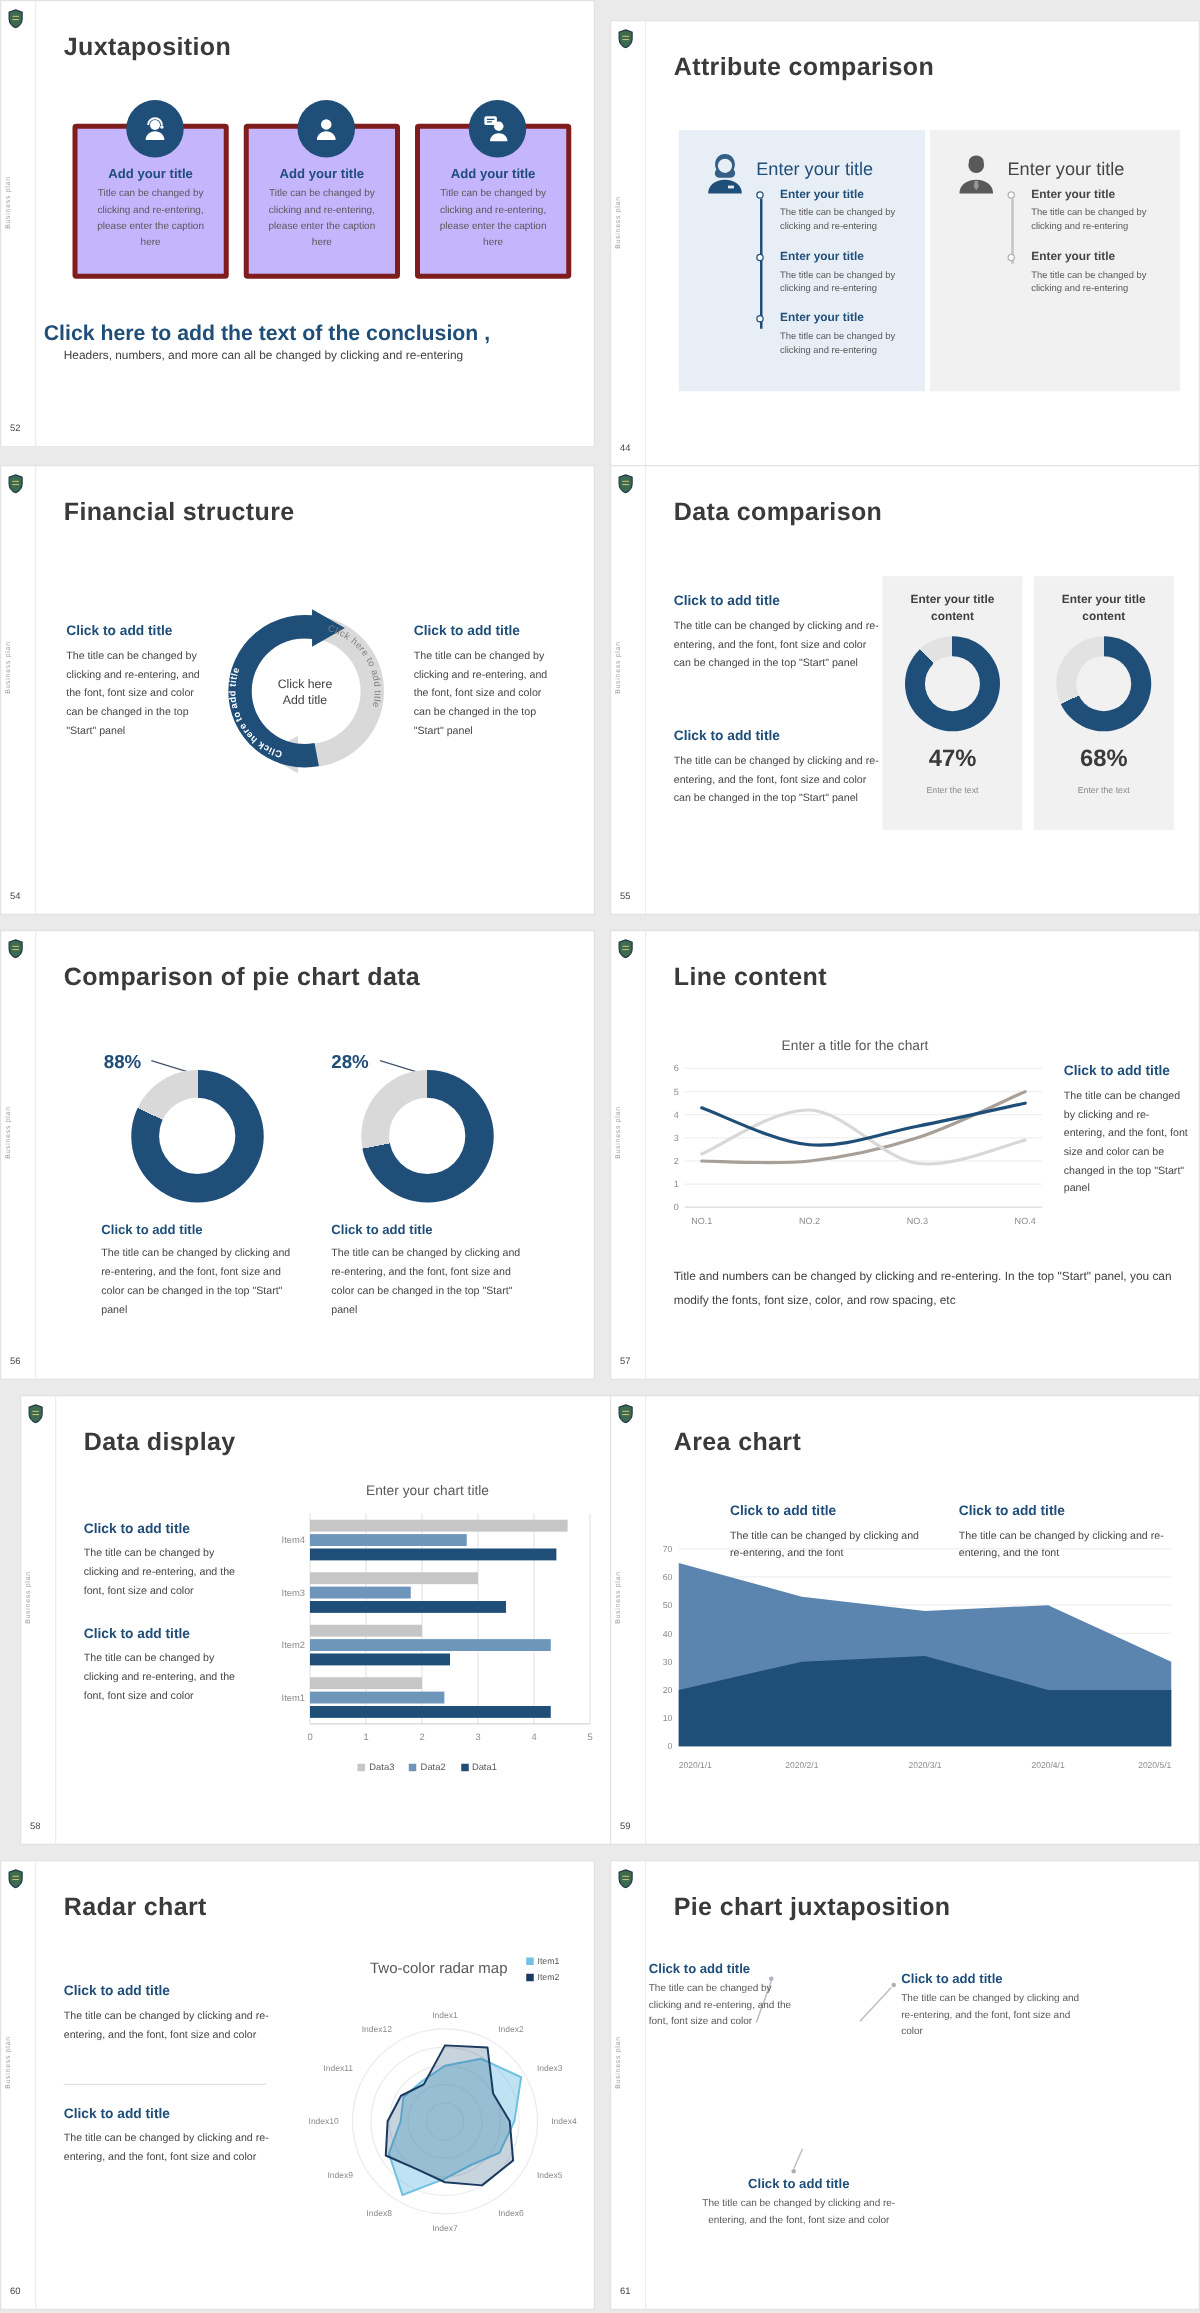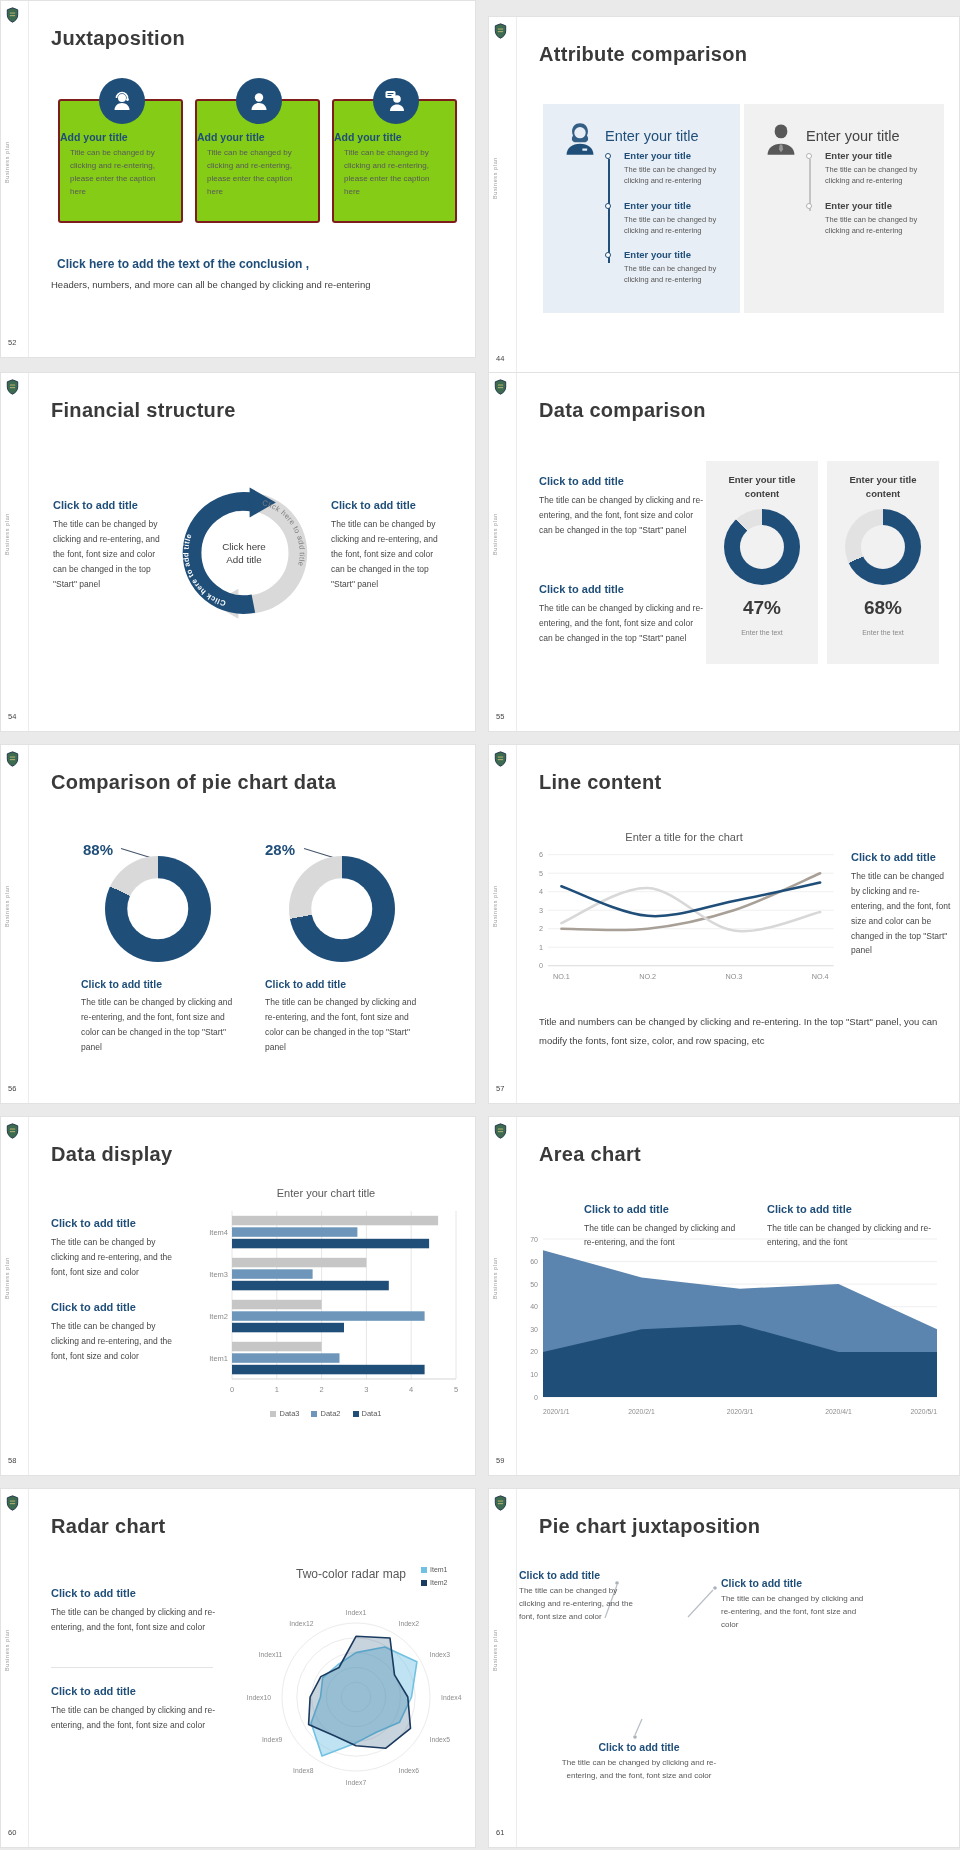--- a/index.html
+++ b/index.html
@@ -7,21 +7,21 @@
 .page{position:relative;width:960px;height:1850px;background:#eaeaea;overflow:hidden}
 .slide{position:absolute;background:#fff;border:1px solid #e2e2e2}
 .abs{position:absolute}
 .sdv{position:absolute;left:27px;top:0;bottom:0;width:1px;background:#ececec}
 .vt{position:absolute;left:3px;top:140px;writing-mode:vertical-rl;transform:rotate(180deg);font-size:5.5px;color:#9b9b9b;letter-spacing:.6px}
 .pg{position:absolute;left:7px;bottom:10px;font-size:7.5px;font-weight:400;color:#444}
 .st{position:absolute;left:50px;top:26px;font-size:20px;font-weight:700;color:#3a3a3a;letter-spacing:.3px}
 .hn{color:#1F4E79;font-weight:700}
 .bt{color:#595959;line-height:1.75}
 .ic{display:flex;align-items:center;justify-content:center;border-radius:50%;background:#1F4E79}
-.card{position:absolute;background:#84cc16;border:2px solid #7f1d1d;border-radius:3px;}
+.card{position:absolute;background:#c4b5fd;border:4px solid #7f1d1d;border-radius:3px;text-align:center}
 .gcard{position:absolute;background:#f1f1f1;text-align:center}
 .panel{position:absolute}
 .tl-line{position:absolute;width:1.5px}
 .tl-item{position:relative;padding-left:19px;margin-bottom:13px}
 .dot{position:absolute;left:0;top:3px;width:6px;height:6px;border-radius:50%;background:#fff;border:1.5px solid #1F4E79}
 .tl-item h4{margin:0 0 3px;font-size:9.5px}
 .tl-item p{margin:0;font-size:7.5px;color:#595959;line-height:1.5}
 .legend{display:flex;justify-content:center;gap:12px;font-size:7.5px;color:#595959;align-items:center}
 .vlegend{font-size:7px;color:#595959;line-height:1.9}
 .sq{display:inline-block;width:6px;height:6px;margin-right:3px;vertical-align:middle}
@@ -74,21 +74,21 @@
             <circle cx="13" cy="10" r="3.8" fill="#fff"></circle>
             <path d="M6 22c0-3.8 3.1-6.4 7-6.4s7 2.6 7 6.4z" fill="#fff"></path>
             <rect x="1.5" y="2" width="10" height="7" rx="1.5" fill="#fff"></rect>
             <path d="M3.5 4.5h6M3.5 6.5h4" stroke="#1F4E79" stroke-width="1"></path>
           </svg>
         </span>
       <div class="hn abs" style="left:0;right:0;top:30px;font-size:10.5px">Add your title</div>
       <div class="bt abs" style="left:10px;right:10px;top:46px;font-size:8px;line-height:1.62">Title can be changed by clicking and re-entering, please enter the caption here</div>
     </div>
 
-    <div class="hn abs" style="left:56px;top:256px;font-size:12px">Click here to add the text of the conclusion ,</div>
+    <div class="hn abs" style="left:34px;top:256px;font-size:17px">Click here to add the text of the conclusion ,</div>
     <div class="abs" style="left:50px;top:278px;font-size:9.5px;color:#3f3f3f">Headers, numbers, and more can all be changed by clicking and re-entering</div>
     <div class="pg">52</div>
   </div>
 
   <div class="slide" style="left:488px;top:16px;width:472px;height:358px">
     <div class="sdv"></div>
     <span class="abs" style="left:5px;top:6px">
         <svg width="13" height="16" viewBox="0 0 20 24">
           <path d="M10 1l8 3v8c0 6-4.5 9.5-8 11-3.5-1.5-8-5-8-11V4z" fill="#3d6b50" stroke="#24394e" stroke-width="1.5"></path>
           <path d="M6 9h8M6 13h8" stroke="#d9c87e" stroke-width="1.2"></path>
@@ -289,21 +289,21 @@
         </svg>
       </div>
 
     <div class="hn abs" style="left:362px;top:106px;font-size:11px">Click to add title</div>
     <div class="bt abs" style="left:362px;top:124px;width:100px;font-size:8.5px;color:#474747">The title can be changed by clicking and re-entering, and the font, font size and color can be changed in the top "Start" panel</div>
 
     <div class="abs" style="left:50px;top:268px;width:408px;font-size:9.5px;color:#3f3f3f;line-height:1.95">Title and numbers can be changed by clicking and re-entering. In the top "Start" panel, you can modify the fonts, font size, color, and row spacing, etc</div>
     <div class="pg">57</div>
   </div>
 
-  <div class="slide" style="left:0;top:1116px;width:476px;height:360px">
+  <div class="slide" style="left:16px;top:1116px;width:476px;height:360px">
     <div class="sdv"></div>
     <span class="abs" style="left:5px;top:6px">
         <svg width="13" height="16" viewBox="0 0 20 24">
           <path d="M10 1l8 3v8c0 6-4.5 9.5-8 11-3.5-1.5-8-5-8-11V4z" fill="#3d6b50" stroke="#24394e" stroke-width="1.5"></path>
           <path d="M6 9h8M6 13h8" stroke="#d9c87e" stroke-width="1.2"></path>
         </svg>
       </span>
     <span class="vt">Business plan</span>
     <div class="st">Data display</div>
 

